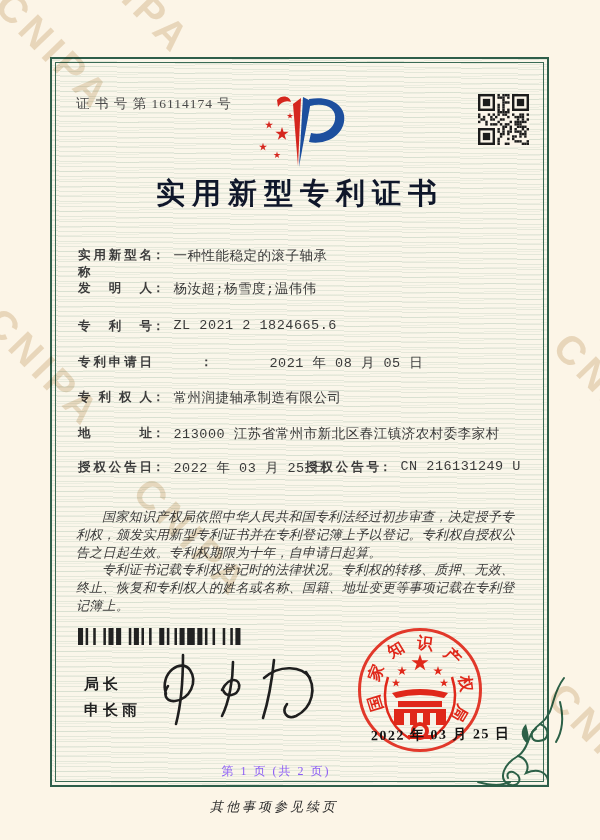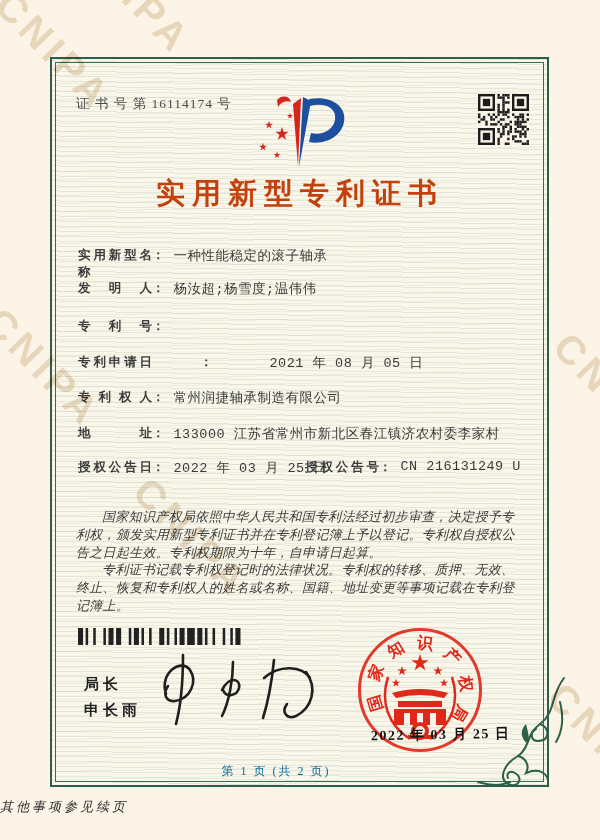--- a/index.html
+++ b/index.html
@@ -20,41 +20,41 @@
   .frame-inner{position:absolute;inset:3px;border:1px solid #3a6b55;}
   .wm{
     position:absolute;z-index:3;pointer-events:none;
     font-family:"Liberation Sans",sans-serif;font-weight:bold;
     font-size:40px;letter-spacing:5px;color:rgba(219,196,166,.55);
     mix-blend-mode:multiply;transform:rotate(46deg);white-space:nowrap;
   }
   .z{position:absolute;z-index:2;}
   .certno{left:76px;top:95px;font-size:13.5px;color:#4a4a4a;letter-spacing:1px;}
   .title{left:0;top:174px;width:600px;text-align:center;font-size:29px;font-weight:bold;
-    color:#c2410c;letter-spacing:7px;}
+    color:#0f172a;letter-spacing:7px;}
   .row{left:78px;height:20px;display:flex;align-items:flex-start;font-size:13.5px;color:#3a3a3a;}
   .lbl-t{display:inline-block;width:74px;font-size:12.5px;font-weight:600;color:#3c3c3c;
     text-align:justify;text-align-last:justify;}
   .colon{font-size:12.5px;font-weight:600;color:#3c3c3c;}
   .val{margin-left:9px;white-space:nowrap;letter-spacing:.5px;font-family:Liberation Mono, monospace;}
   .grant2{position:absolute;left:227px;top:0;display:flex;}
   .paras{left:76px;top:508px;width:450px;font-size:13px;line-height:17.8px;color:#3b3b3b;
     font-style:italic;}
   .paras p{margin:0;text-indent:2em;letter-spacing:.3px;}
   .officer{left:84px;font-family:"Liberation Sans",sans-serif;font-weight:bold;
     font-size:15px;letter-spacing:4px;color:#232323;}
   .seal{left:358px;top:628px;width:124px;height:124px;border-radius:50%;
     border:3.5px solid rgba(224,40,26,.92);box-sizing:border-box;}
   .seal-char{position:absolute;font-size:16px;font-weight:bold;color:#e0281a;
     font-family:"Liberation Serif",serif;}
   .seal-emblem{position:absolute;left:50%;top:54%;transform:translate(-50%,-50%);}
   .seal-date{left:371px;top:726px;font-size:14px;font-weight:600;letter-spacing:1.5px;
     color:#141414;transform:rotate(-1deg);z-index:4;}
-  .pageinfo{left:0;top:763px;width:552px;text-align:center;font-size:12px;color:#0369a1;letter-spacing:2px;}
-  .contnote{left:0;top:798px;width:548px;font-size:13px;font-style:italic;
+  .pageinfo{left:0;top:763px;width:552px;text-align:center;font-size:12px;color:#8b5cf6;letter-spacing:2px;}
+  .contnote{left:0;top:798px;width:548px;text-align:center;font-size:13px;font-style:italic;
     color:#2e2e2e;letter-spacing:3px;z-index:2;position:absolute;}
 </style>
 </head>
 <body>
 
 <div class="wm" style="left:-20px;top:28px;">CNIPA</div>
 <div class="wm" style="left:60px;top:-28px;">CNIPA</div>
 <div class="wm" style="left:-30px;top:345px;">CNIPA</div>
 <div class="wm" style="left:538px;top:370px;">CNIPA</div>
 <div class="wm" style="left:118px;top:515px;">CNIPA</div>
@@ -235,35 +235,36 @@
   <span class="val">一种性能稳定的滚子轴承</span>
 </div>
 <div class="z row" style="top:280px;">
   <span class="lbl-t">发明人</span>
     <span class="colon">：</span>
   <span class="val">杨汝超;杨雪度;温伟伟</span>
 </div>
 <div class="z row" style="top:318px;">
   <span class="lbl-t">专利号</span>
     <span class="colon">：</span>
+  <span class="val">ZL 2021 2 1824665.6</span>
 </div>
 <div class="z row" style="top:354px;gap:48px;">
   <span class="lbl-t">专利申请日</span>
     <span class="colon">：</span>
   <span class="val">2021 年 08 月 05 日</span>
 </div>
 <div class="z row" style="top:389px;">
   <span class="lbl-t">专利权人</span>
     <span class="colon">：</span>
   <span class="val">常州润捷轴承制造有限公司</span>
 </div>
 <div class="z row" style="top:425px;">
   <span class="lbl-t">地址</span>
     <span class="colon">：</span>
-  <span class="val">133000 江苏省常州市新北区春江镇济农村委李家村</span>
+  <span class="val">213000 江苏省常州市新北区春江镇济农村委李家村</span>
 </div>
 <div class="z row" style="top:459px;">
   <span class="lbl-t">授权公告日</span>
     <span class="colon">：</span>
   <span class="val">2022 年 03 月 25 日</span>
   <span class="grant2">
     <span class="lbl-t">授权公告号</span>
       <span class="colon">：</span>
     <span class="val">CN 216131249 U</span>
   </span>

